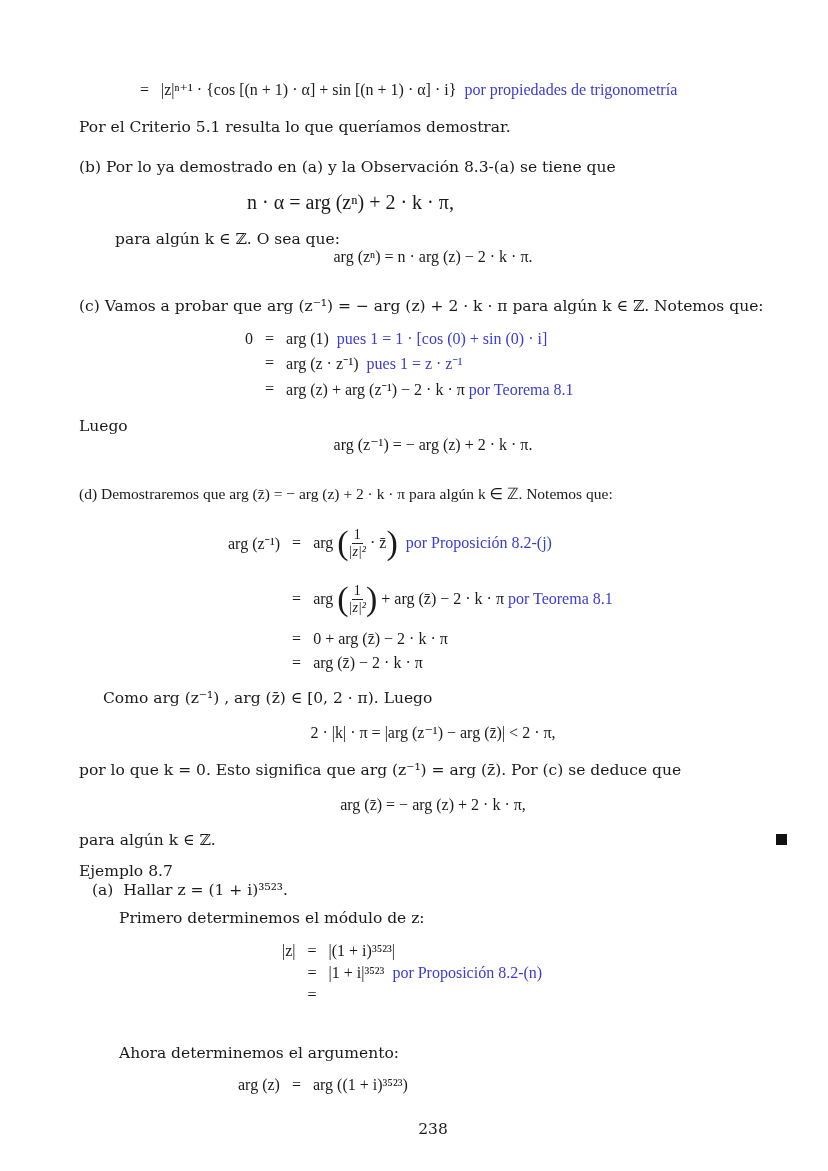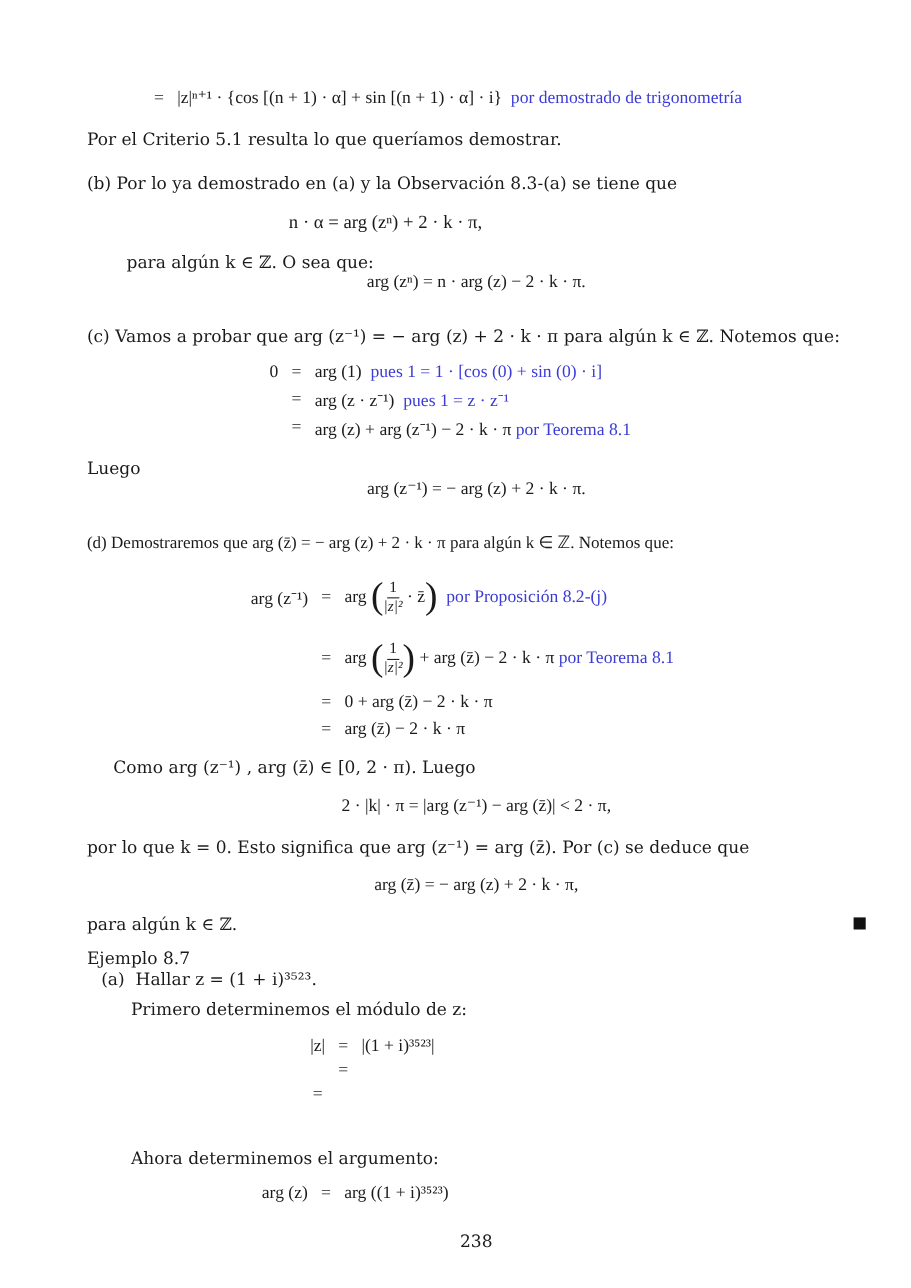--- a/index.html
+++ b/index.html
@@ -19,27 +19,27 @@
   .bold { font-weight:normal;text-align:center; }
   .qed { position:absolute; width:11px; height:11px; background:#111; }
   .center { text-align:center; }
 </style>
 </head>
 <body>
 
 <div class="line m" style="left:140px; top:80px; font-size:16px;">
   <span>=</span>&nbsp;&nbsp;
   <span>|z|ⁿ⁺¹ · {cos [(n + 1) · α] + sin [(n + 1) · α] · i}</span>&nbsp;
-  <span class="blue">por demostrado de trigonometría</span>
+  <span class="blue">por propiedades de trigonometría</span>
 </div>
 
 <div class="line" style="left:79px; top:117px;">Por el Criterio 5.1 resulta lo que queríamos demostrar.</div>
 
 <div class="line" style="left:79px; top:157px;">(b) Por lo ya demostrado en (a) y la Observación 8.3-(a) se tiene que</div>
-<div class="line m center" style="left:0; width:701px; top:192px; font-size:17px;">n · α = arg (zⁿ) + 2 · k · π,</div>
+<div class="line m center" style="left:0; width:701px; top:192px; font-size:20px;">n · α = arg (zⁿ) + 2 · k · π,</div>
 <div class="line" style="left:79px; top:229px;margin-left:36px;">para algún k ∈ ℤ. O sea que:</div>
 <div class="line m center" style="left:0; width:866px; top:247px; font-size:16px;">arg (zⁿ) = n · arg (z) − 2 · k · π.</div>
 
 <div class="line" style="left:79px; top:296px;">(c) Vamos a probar que arg (z⁻¹) = − arg (z) + 2 · k · π para algún k ∈ ℤ. Notemos que:</div>
 <div class="eq-grid" style="left:245px; top:330px;">
   <span class="lhs">0</span>
   <span class="rel">=</span>
   <span><span>arg (1)</span>&nbsp; <span class="blue">pues 1 = 1 · [cos (0) + sin (0) · i]</span></span>
   <span class="lhs"></span>
   <span class="rel">=</span>
@@ -101,20 +101,21 @@
   <span>Hallar z = (1 + i)³⁵²³.</span>
 </div>
 <div class="line" style="left:119px; top:908px;">Primero determinemos el módulo de z:</div>
 
 <div class="eq-grid" style="left:282px; top:942px;">
   <span class="lhs">|z|</span>
   <span class="rel">=</span>
   <span><span>|(1 + i)³⁵²³|</span></span>
   <span class="lhs"></span>
   <span class="rel">=</span>
+  <span><span>|1 + i|³⁵²³</span>&nbsp; <span class="blue">por Proposición 8.2-(n)</span></span>
   <span class="lhs"></span>
   <span class="rel">=</span>
 </div>
 
 <div class="line" style="left:119px; top:1043px;">Ahora determinemos el argumento:</div>
 <div class="eq-grid" style="left:238px; top:1076px;">
   <span class="lhs">arg (z)</span>
   <span class="rel">=</span>
   <span>arg ((1 + i)³⁵²³)</span>
 </div>

